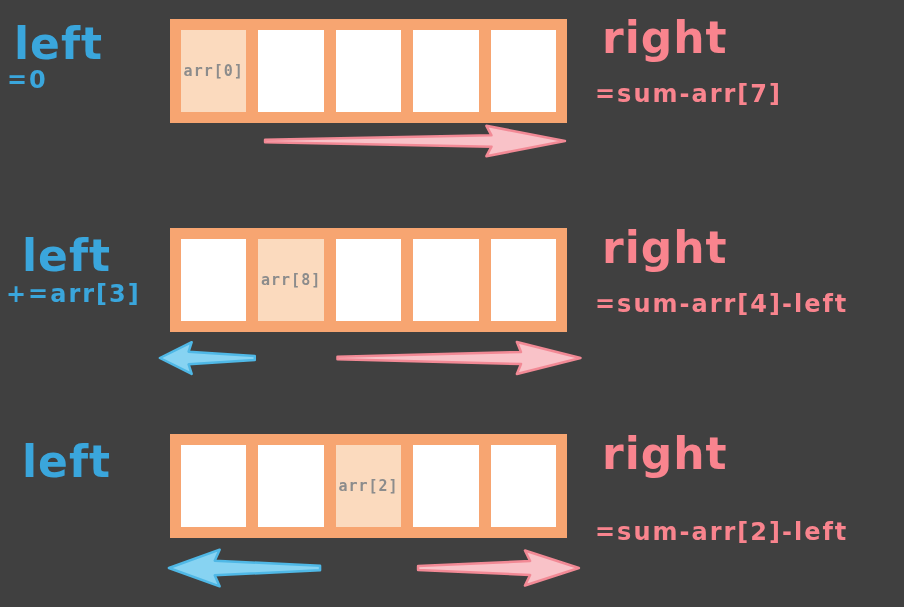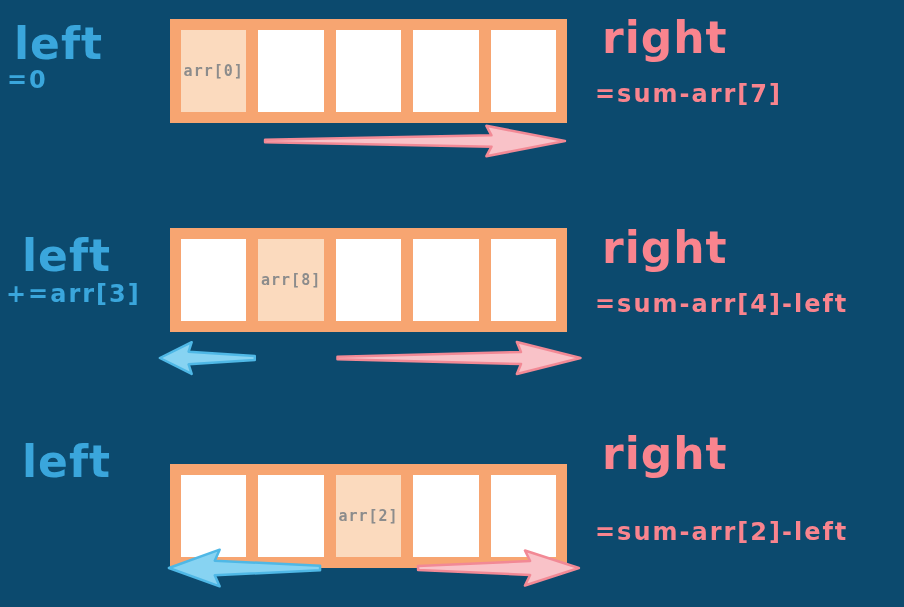--- a/index.html
+++ b/index.html
@@ -8,21 +8,21 @@
     --orange-frame:#F7A571;
     --peach-fill:#FBDABE;
     --cell-label:#8C8C8C;
     --blue-arrow-fill:#87D3F2;
     --blue-arrow-stroke:#4FB8E6;
     --pink-arrow-fill:#F9C2C8;
     --pink-arrow-stroke:#F28995;
   }
   html,body{margin:0;padding:0;background:#fff;}
   .canvas{
-    position:relative;width:904px;height:607px;background:#0c4a6e;overflow:hidden;
+    position:relative;width:904px;height:607px;background:#404040;overflow:hidden;
     font-family:"DejaVu Sans",sans-serif;
   }
   .abs{position:absolute;}
   .word{font-weight:bold;font-size:44px;line-height:1;letter-spacing:1px;}
   .expr{font-weight:bold;font-size:24px;line-height:1;letter-spacing:2px;}
   .blue{color:var(--blue);}
   .pink{color:var(--pink);}
 
   .array{
     display:flex;gap:12px;padding:11px;box-sizing:border-box;
@@ -55,21 +55,21 @@
   .r2-left-expr{left:6px;top:282px;}
   .r2-array{left:170px;top:228px;}
   .r2-right-word{left:602px;top:226px;}
   .r2-right-expr{left:595px;top:292px;}
   .r2-blue-arrow{left:158px;top:339px;width:98px;height:38px;}
   .r2-pink-arrow{left:335px;top:338px;width:248px;height:40px;}
 
   
   .r3-left-word{left:22px;top:440px;}
   .r3-left-expr{left:6px;top:488px;}
-  .r3-array{left:170px;top:434px;margin-top:30px;}
+  .r3-array{left:170px;top:434px;}
   .r3-right-word{left:602px;top:432px;}
   .r3-right-expr{left:595px;top:520px;}
   .r3-blue-arrow{left:166px;top:546px;width:156px;height:44px;}
   .r3-pink-arrow{left:416px;top:547px;width:166px;height:42px;}
 </style>
 </head>
 <body>
 
 <div class="canvas">
 

